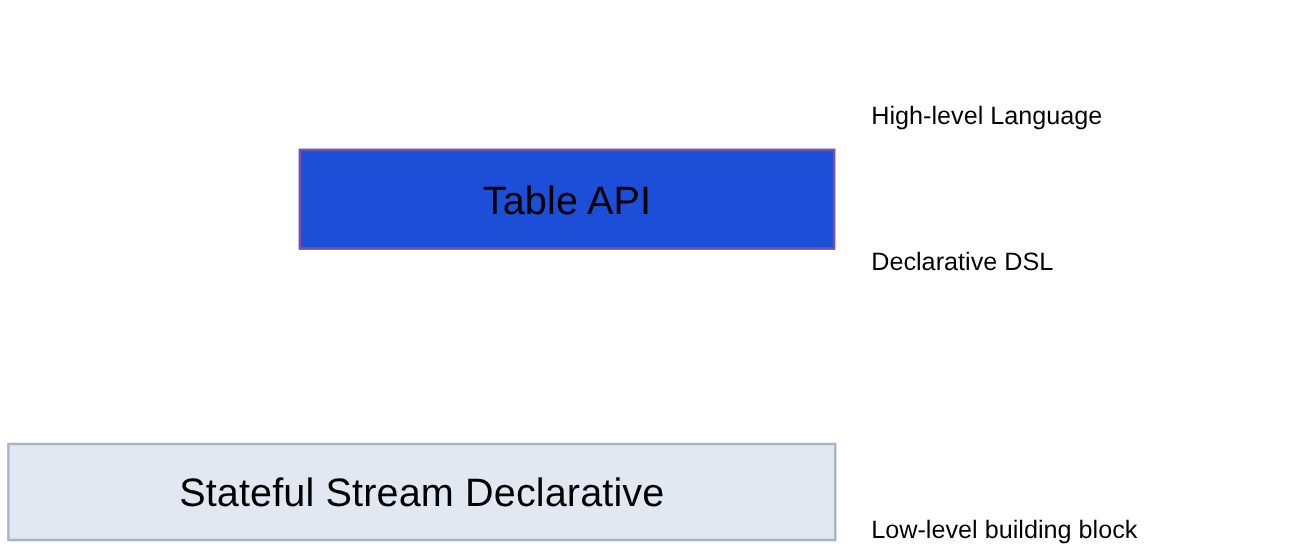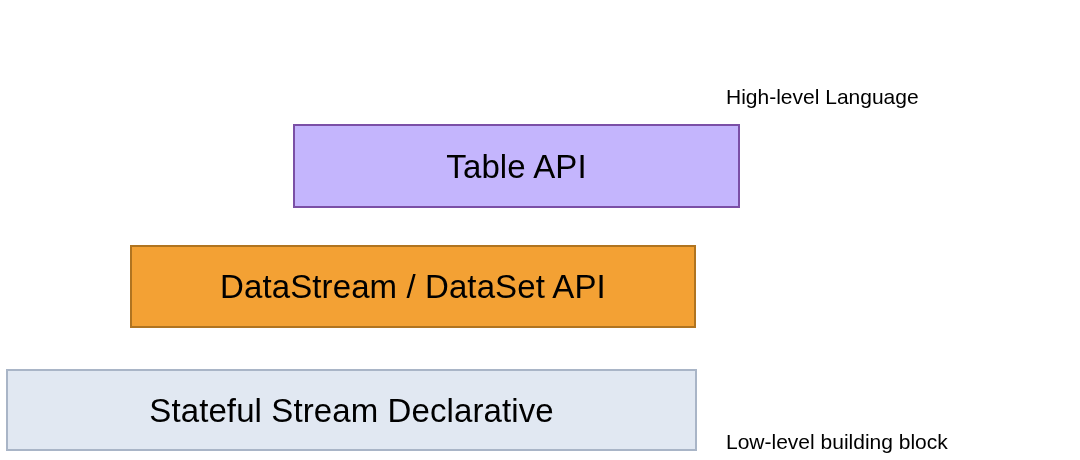--- a/index.html
+++ b/index.html
@@ -45,23 +45,22 @@
     height: 83px;
     background: #e3516e;
     border-color: #a3495f;
   }
   #box-sql .layer-box-label { font-size: 33px; }
   #box-table {
     left: 249px;
     top: 124px;
     width: 447px;
     height: 84px;
-    background: #c4b5fd;
+    background: #1d4ed8;
     border-color: #7b4fa6;
-    margin-left: 44px;
   }
   #box-table .layer-box-label { font-size: 33px; }
 
   
   #box-datastream {
     left: 130px;
     top: 245px;
     width: 566px;
     height: 83px;
     background: #f3a134;
@@ -101,24 +100,24 @@
 
 <div id="stack-diagram">
 
   <div class="annotation" id="annotation-sql">
     <span class="annotation-line">High-level Language</span>
   </div>
 
   <div class="layer-box" id="box-table">
     <span class="layer-box-label">Table API</span>
   </div>
+  <div class="annotation" id="annotation-table">
+    <span class="annotation-line">Declarative DSL</span>
+  </div>
 
-  <div class="layer-box" id="box-datastream">
-    <span class="layer-box-label">DataStream / DataSet API</span>
-  </div>
 
   <div class="layer-box" id="box-stateful">
     <span class="layer-box-label">Stateful Stream Declarative</span>
   </div>
   <div class="annotation" id="annotation-stateful">
     <span class="annotation-line">Low-level building block</span>
     
   </div>
 
 </div>

